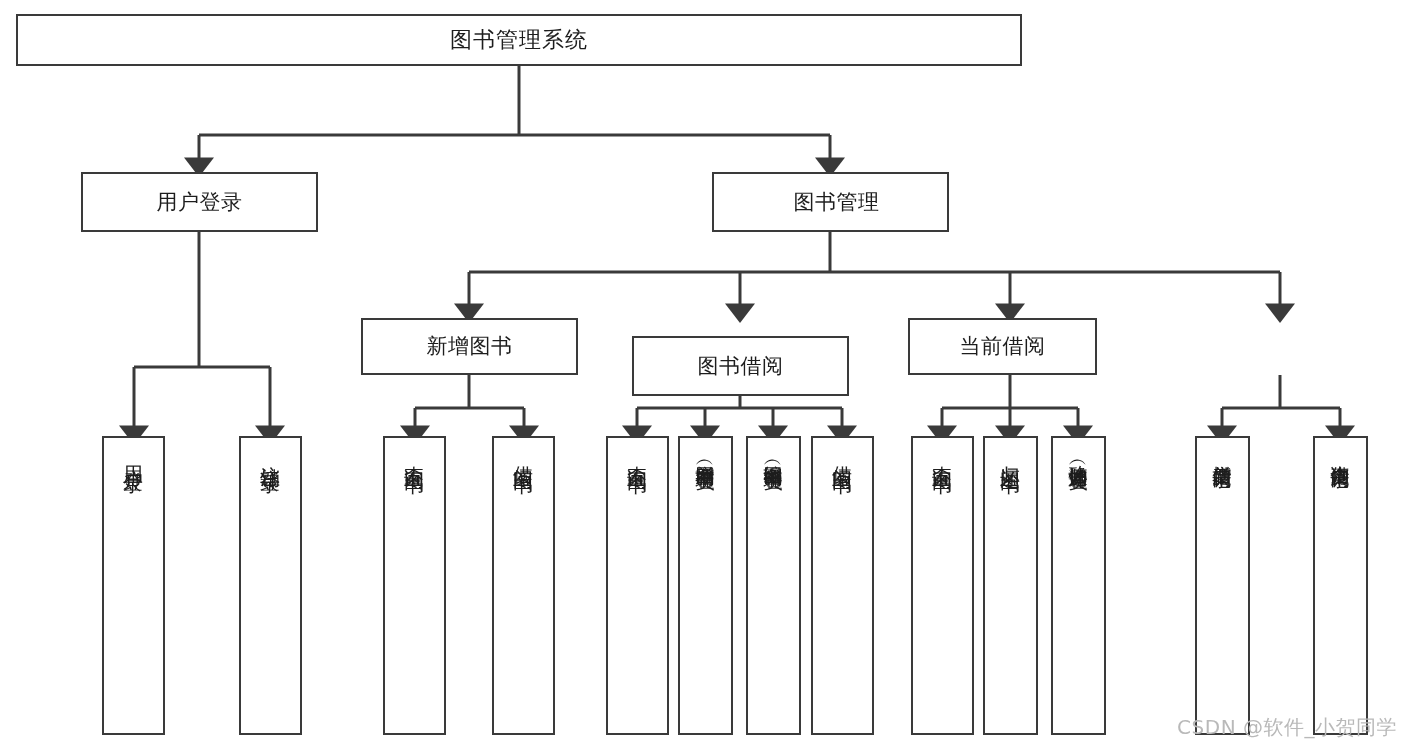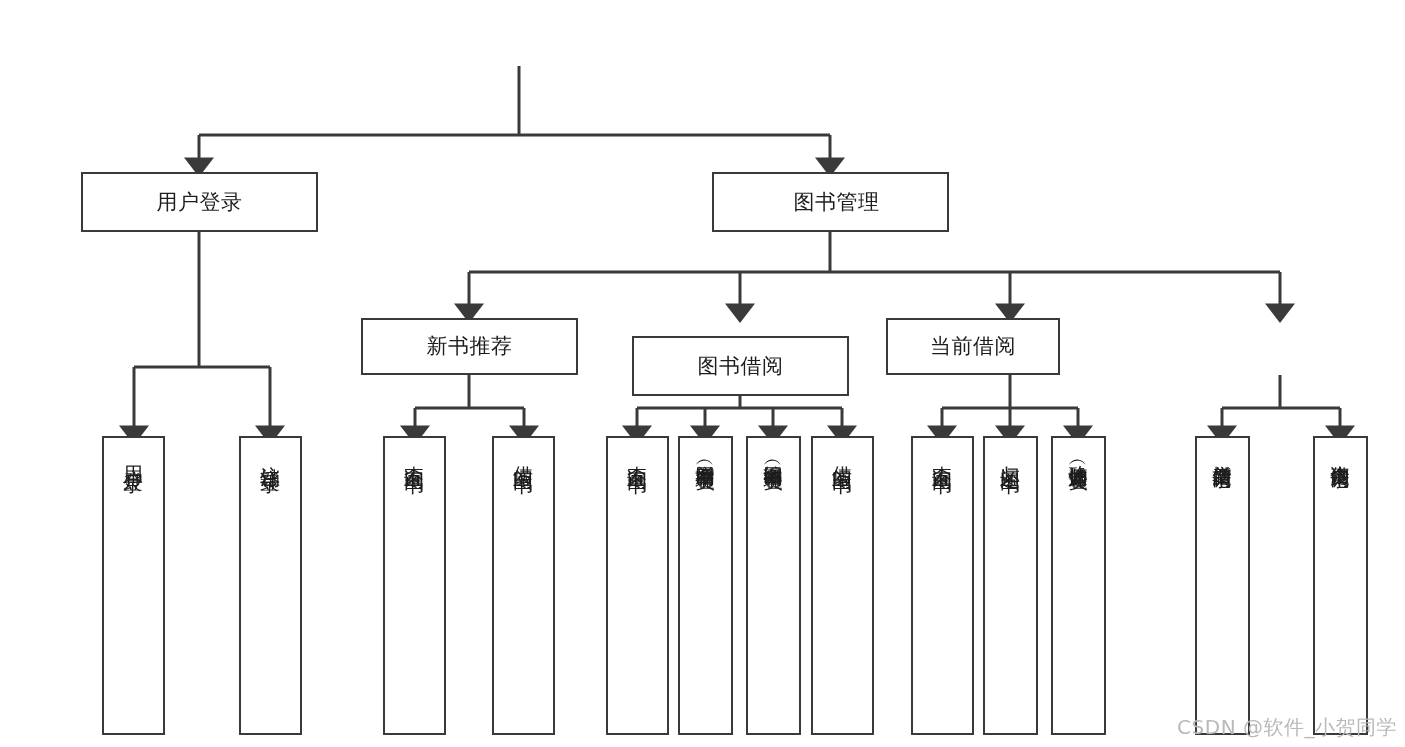--- a/index.html
+++ b/index.html
@@ -127,38 +127,41 @@
       <path d="M1078,408 L1078,432" marker-end="url(#arrowhead)"></path>
 
       <path d="M1280,375 L1280,408"></path>
       <path d="M1222,408 L1340,408"></path>
       <path d="M1222,408 L1222,432" marker-end="url(#arrowhead)"></path>
       <path d="M1340,408 L1340,432" marker-end="url(#arrowhead)"></path>
 
     </g>
   </svg>
 
+  <div class="node root horizontal" style="left:16px; top:14px; width:1006px; height:52px;">
+    <span class="node-label">图书管理系统</span>
+  </div>
 
   <div class="node horizontal" style="left:81px; top:172px; width:237px; height:60px;">
     <span class="node-label">用户登录</span>
   </div>
 
   <div class="node horizontal" style="left:712px; top:172px; width:237px; height:60px;padding-left:12px;">
     <span class="node-label">图书管理</span>
   </div>
 
   <div class="node horizontal" style="left:361px; top:318px; width:217px; height:57px;">
-    <span class="node-label">新书推荐</span>
+    <span class="node-label">新增图书</span>
   </div>
 
   <div class="node horizontal" style="left:632px; top:318px; width:217px; height:60px;margin-top:18px;">
     <span class="node-label">图书借阅</span>
   </div>
 
-  <div class="node horizontal" style="left:886px; top:318px; width:174px; height:57px;">
+  <div class="node horizontal" style="left:908px; top:318px; width:189px; height:57px;">
     <span class="node-label">当前借阅</span>
   </div>
 
 
   <div class="node vertical" style="left:102px; top:436px; width:63px; height:299px;">
     <span class="node-label">用户登录</span>
   </div>
 
   <div class="node vertical" style="left:239px; top:436px; width:63px; height:299px;">
     <span class="node-label">注销登录</span>

